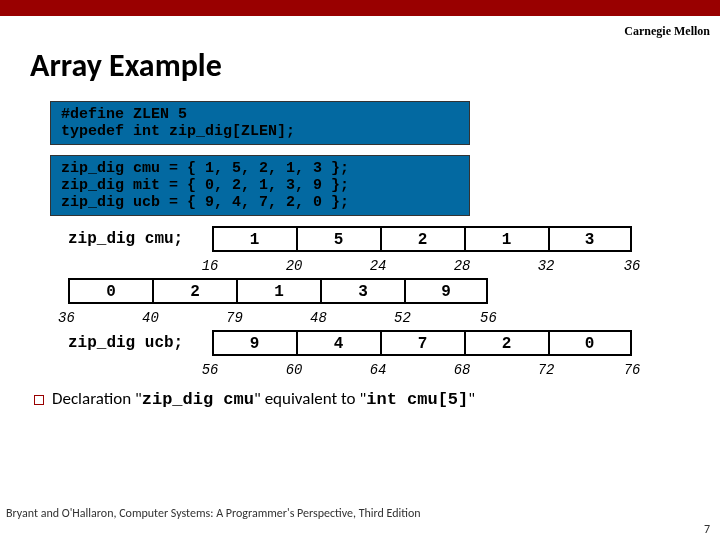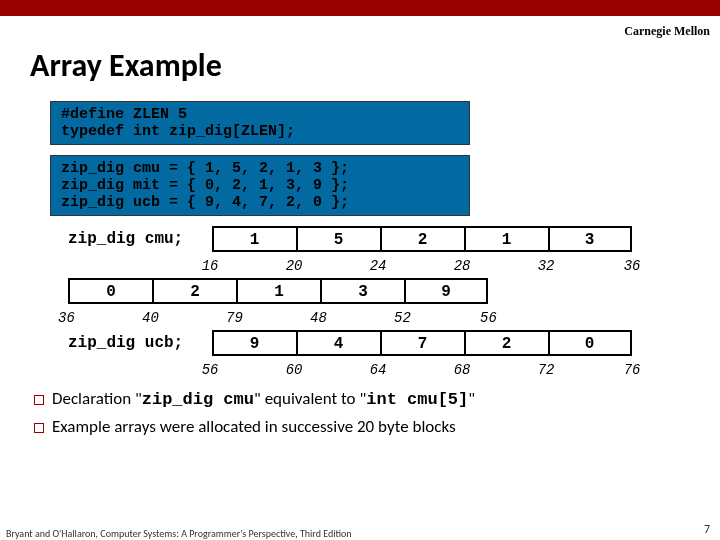--- a/index.html
+++ b/index.html
@@ -73,22 +73,22 @@
     content: ""; position: absolute; left: 4px; top: 7px;
     width: 8px; height: 8px; border: 1.5px solid #900; background: #fff;
   }
   .bullets li.l2 { margin-left: 30px; }
   .bullets li.l2::before {
     content: ""; position: absolute; left: 4px; top: 7px;
     width: 8px; height: 8px; background: #900;
   }
   .mono { font-family: "Courier New", monospace; font-weight: bold; }
   .footer {
-    position: absolute; bottom: 0; left: 6px;
-    font-size: 10px; color: #333;
+    position: absolute; bottom: 20px; left: 6px;
+    font-size: 12px; color: #333;
   }
   .pagenum {
     position: absolute; bottom: 4px; right: 10px;
     font-size: 12px; color: #333;
   }
 </style>
 </head>
 <body>
 
 <div class="redbar"></div>
@@ -165,17 +165,16 @@
       </div>
     </span>
   </div>
 
 </div>
 
 <ul class="bullets">
   <li class="l1">
     <span>Declaration "</span><span class="mono">zip_dig cmu</span><span>" equivalent to "</span><span class="mono">int cmu[5]</span><span>"</span>
   </li>
-  <li class="l1">Example arrays were allocated in successive 20 byte blocks</li>
 </ul>
 
 <div class="footer">Bryant and O'Hallaron, Computer Systems: A Programmer's Perspective, Third Edition</div>
 <div class="pagenum">7</div>
 
 </body></html>

